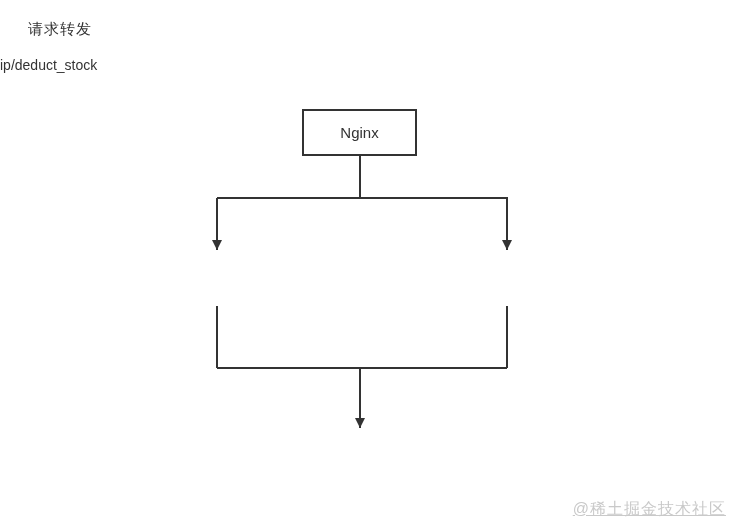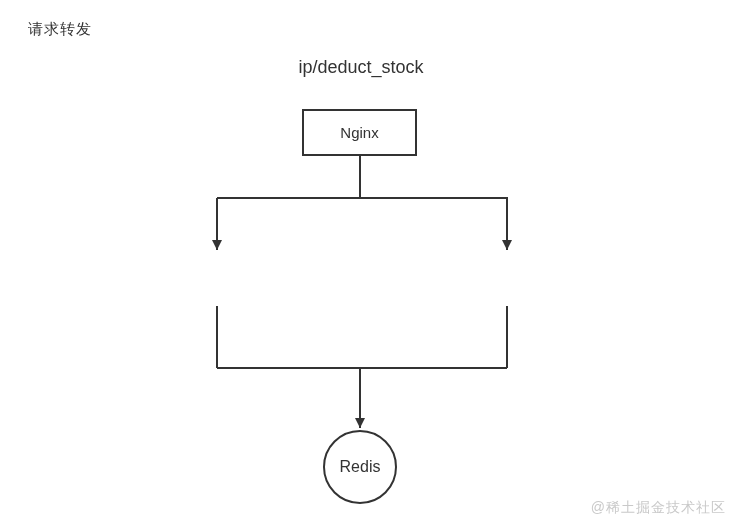--- a/index.html
+++ b/index.html
@@ -20,22 +20,21 @@
     text-align: left;
     font-size: 15px;
     letter-spacing: 1px;
     padding-left: 28px;
   }
   .route {
     position: absolute;
     top: 57px;
     left: 0;
     width: 722px;
-    text-align: center;
-    font-size: 18px;
+    font-size: 14px;
   }
   .edges {
     position: absolute;
     top: 0;
     left: 0;
   }
   .node {
     position: absolute;
     box-sizing: border-box;
     border: 2px solid #333333;
@@ -47,23 +46,24 @@
     text-align: center;
   }
   .node-nginx  { left: 302px; top: 92px;  width: 115px; height: 47px; font-size: 15px; margin-top: 17px; }
   .node-server1{ left: 144px; top: 252px; width: 146px; height: 54px; font-size: 15px; line-height: 20px; }
   .node-server2{ left: 433px; top: 252px; width: 147px; height: 54px; font-size: 15px; line-height: 20px; }
   .node-redis  { left: 323px; top: 430px; width: 74px;  height: 74px; border-radius: 50%; font-size: 16px; }
   .watermark {
     position: absolute;
     top: 499px;
     right: 6px;
-    font-size: 14px;
+    font-size: 16px;
     color: #c9c9c9;
     letter-spacing: 1px;
+    text-decoration: underline;
   }
 </style>
 </head>
 <body>
 
 <div class="canvas">
 
   <svg class="edges" width="732" height="526">
     <defs>
       <marker id="arrow" markerUnits="userSpaceOnUse" markerWidth="12" markerHeight="12" refX="10" refY="5" orient="auto">
@@ -84,19 +84,16 @@
 
   <div class="title">请求转发</div>
   <div class="route">ip/deduct_stock</div>
 
   <div class="node node-nginx">
     <span>Nginx</span>
   </div>
 
 
 
-  <div class="node node-redis">
-    <span>Redis</span>
-  </div>
 
   <div class="watermark">@稀土掘金技术社区</div>
 
 </div>
 
 </body></html>

